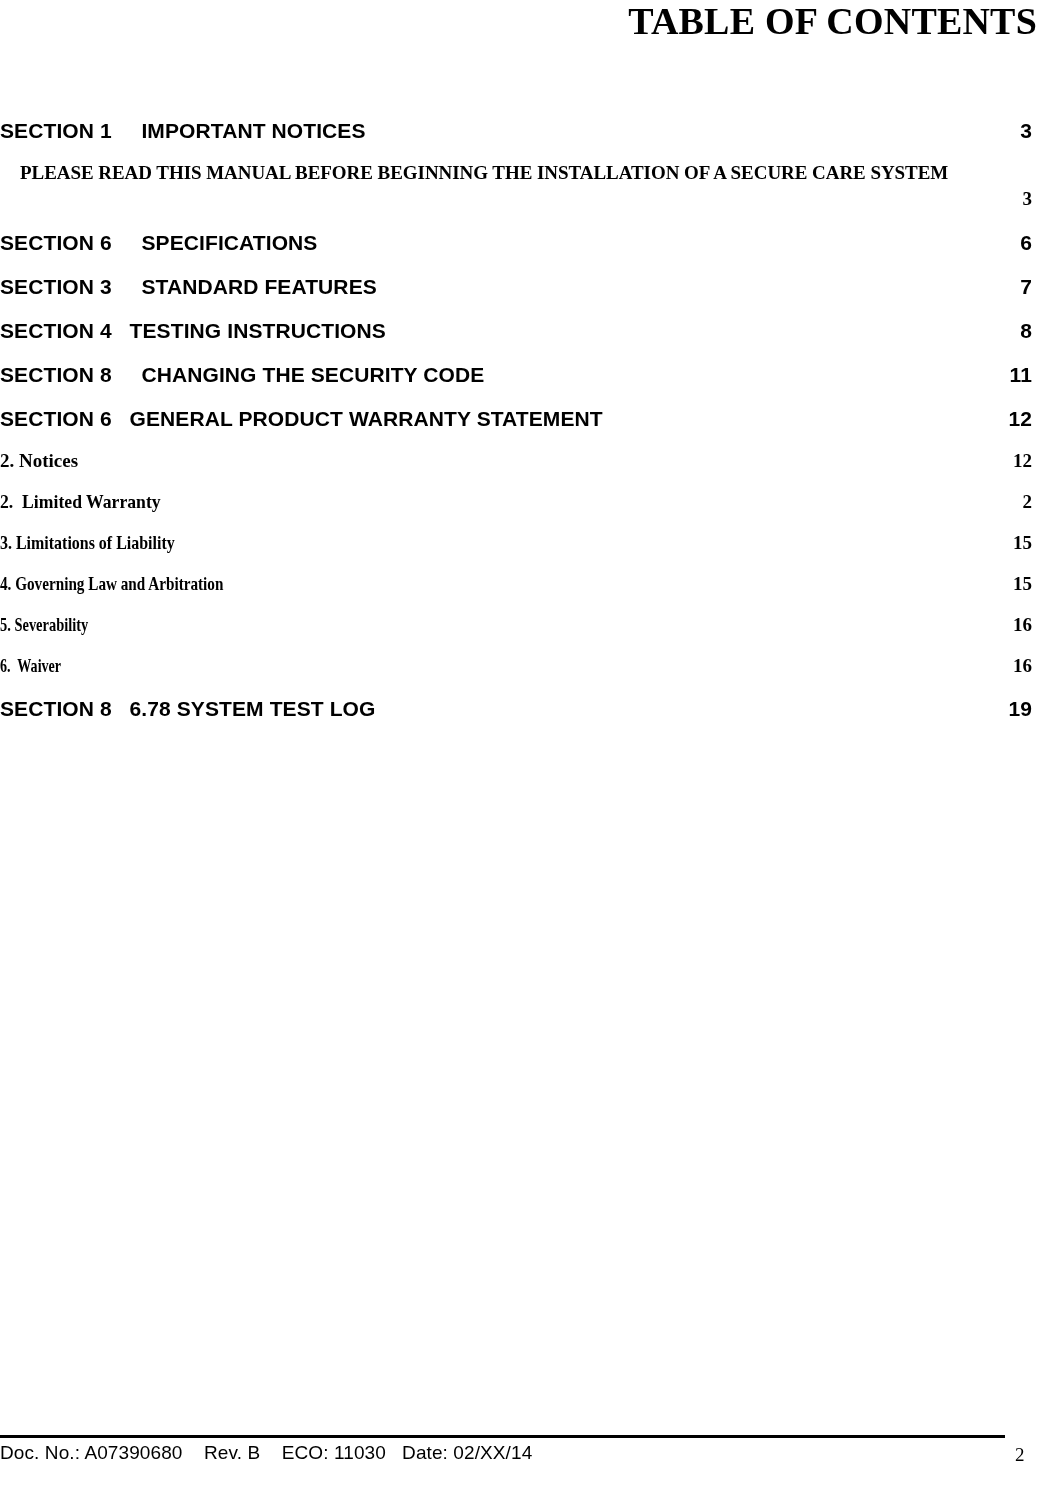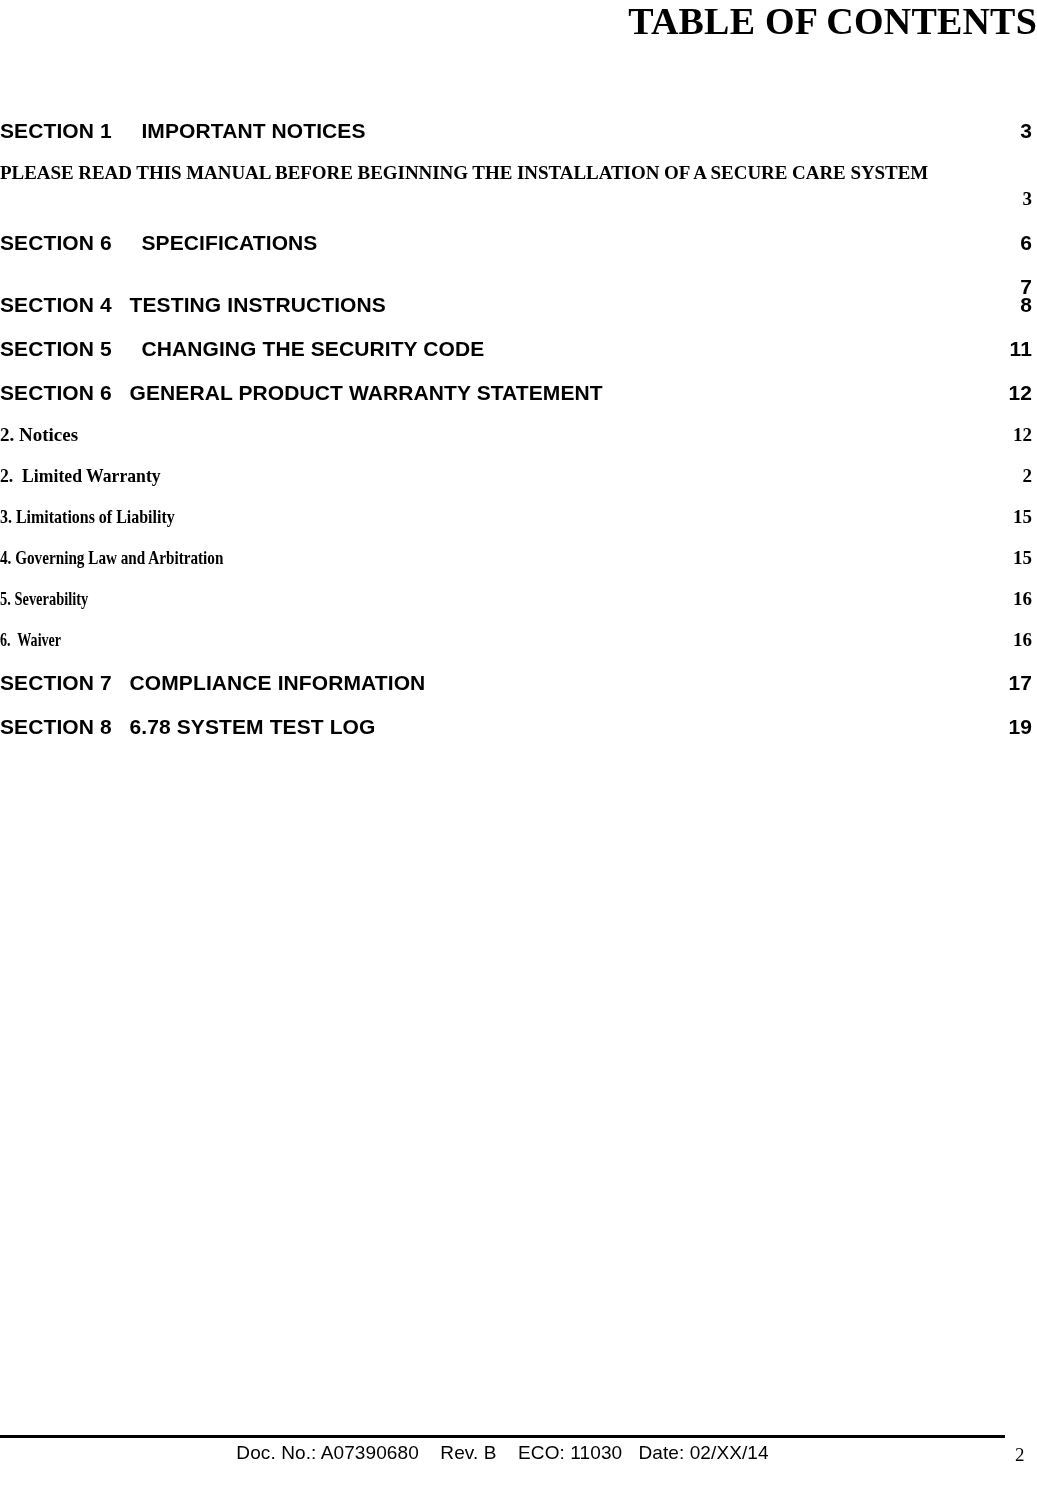--- a/index.html
+++ b/index.html
@@ -112,20 +112,21 @@
     font-size: 19px;
     line-height: 26px;
     padding-top: 16px;
   }
   .lvl2-wide .entry-text {
     display: block;
     width: 892px;
     text-align: right;
     white-space: nowrap;
     letter-spacing: -0.05px;
+    margin-left: 20px;
   }
   .lvl2-wide .entry-page {
     position: static;
     display: block;
     width: 1037px;
     text-align: right;
     padding-right: 5px;
     box-sizing: border-box;
     font-size: 19px;
     line-height: 26px;
@@ -153,21 +154,21 @@
     top: 6px;
     width: 1005px;
     height: 3px;
     background: #000000;
   }
   .footer-text {
     position: absolute;
     left: 0;
     top: 11px;
     width: 1005px;
-    text-align: center;
+    text-align: left;
     font-family: "Liberation Sans", "DejaVu Sans", sans-serif;
     font-weight: normal;
     font-size: 19px;
     line-height: 26px;
     white-space: pre;
     letter-spacing: 0.1px;
   }
   .footer-pageno {
     position: absolute;
     left: 1015px;
@@ -185,31 +186,30 @@
 
   <div class="doc-title">TABLE OF CONTENTS</div>
 
   <div class="toc" id="toc-list">
       <div class="toc-entry toc-row lvl1"><span class="entry-text">SECTION 1     IMPORTANT NOTICES</span><span class="entry-page">3</span></div>
       <div class="toc-entry toc-row lvl2 lvl2-wide">
         <span class="entry-text">PLEASE READ THIS MANUAL BEFORE BEGINNING THE INSTALLATION OF A SECURE CARE SYSTEM</span>
         <span class="entry-page">3</span>
       </div>
       <div class="toc-entry toc-row lvl1"><span class="entry-text">SECTION 6     SPECIFICATIONS</span><span class="entry-page">6</span></div>
-      <div class="toc-entry toc-row lvl1"><span class="entry-page">7</span></div>
+      <div class="toc-entry toc-row lvl1"><span class="entry-text">SECTION 3     STANDARD FEATURES</span><span class="entry-page">7</span></div>
       <div class="toc-entry toc-row lvl1"><span class="entry-text">SECTION 4   TESTING INSTRUCTIONS</span><span class="entry-page">8</span></div>
-      <div class="toc-entry toc-row lvl1"><span class="entry-text">SECTION 5     CHANGING THE SECURITY CODE</span><span class="entry-page">11</span></div>
+      <div class="toc-entry toc-row lvl1"><span class="entry-text">SECTION 8     CHANGING THE SECURITY CODE</span><span class="entry-page">11</span></div>
       <div class="toc-entry toc-row lvl1"><span class="entry-text">SECTION 6   GENERAL PRODUCT WARRANTY STATEMENT</span><span class="entry-page">12</span></div>
       <div class="toc-entry toc-row lvl2 cond-0"><span class="entry-text">2. Notices</span><span class="entry-page">12</span></div>
       <div class="toc-entry toc-row lvl2 cond-1"><span class="entry-text">2.  Limited Warranty</span><span class="entry-page">2</span></div>
       <div class="toc-entry toc-row lvl2 cond-2"><span class="entry-text">3. Limitations of Liability</span><span class="entry-page">15</span></div>
       <div class="toc-entry toc-row lvl2 cond-3"><span class="entry-text">4. Governing Law and Arbitration</span><span class="entry-page">15</span></div>
       <div class="toc-entry toc-row lvl2 cond-4"><span class="entry-text">5. Severability</span><span class="entry-page">16</span></div>
       <div class="toc-entry toc-row lvl2 cond-5"><span class="entry-text">6.  Waiver</span><span class="entry-page">16</span></div>
-      <div class="toc-entry toc-row lvl1"><span class="entry-text">SECTION 7   COMPLIANCE INFORMATION</span><span class="entry-page">17</span></div>
       <div class="toc-entry toc-row lvl1"><span class="entry-text">SECTION 8   6.78 SYSTEM TEST LOG</span><span class="entry-page">19</span></div>
     </div>
 
   <div class="footer">
     <div class="footer-rule"></div>
     <div class="footer-text">Doc. No.: A07390680    Rev. B    ECO: 11030   Date: 02/XX/14</div>
     <div class="footer-pageno">2</div>
   </div>
 
 </div>

